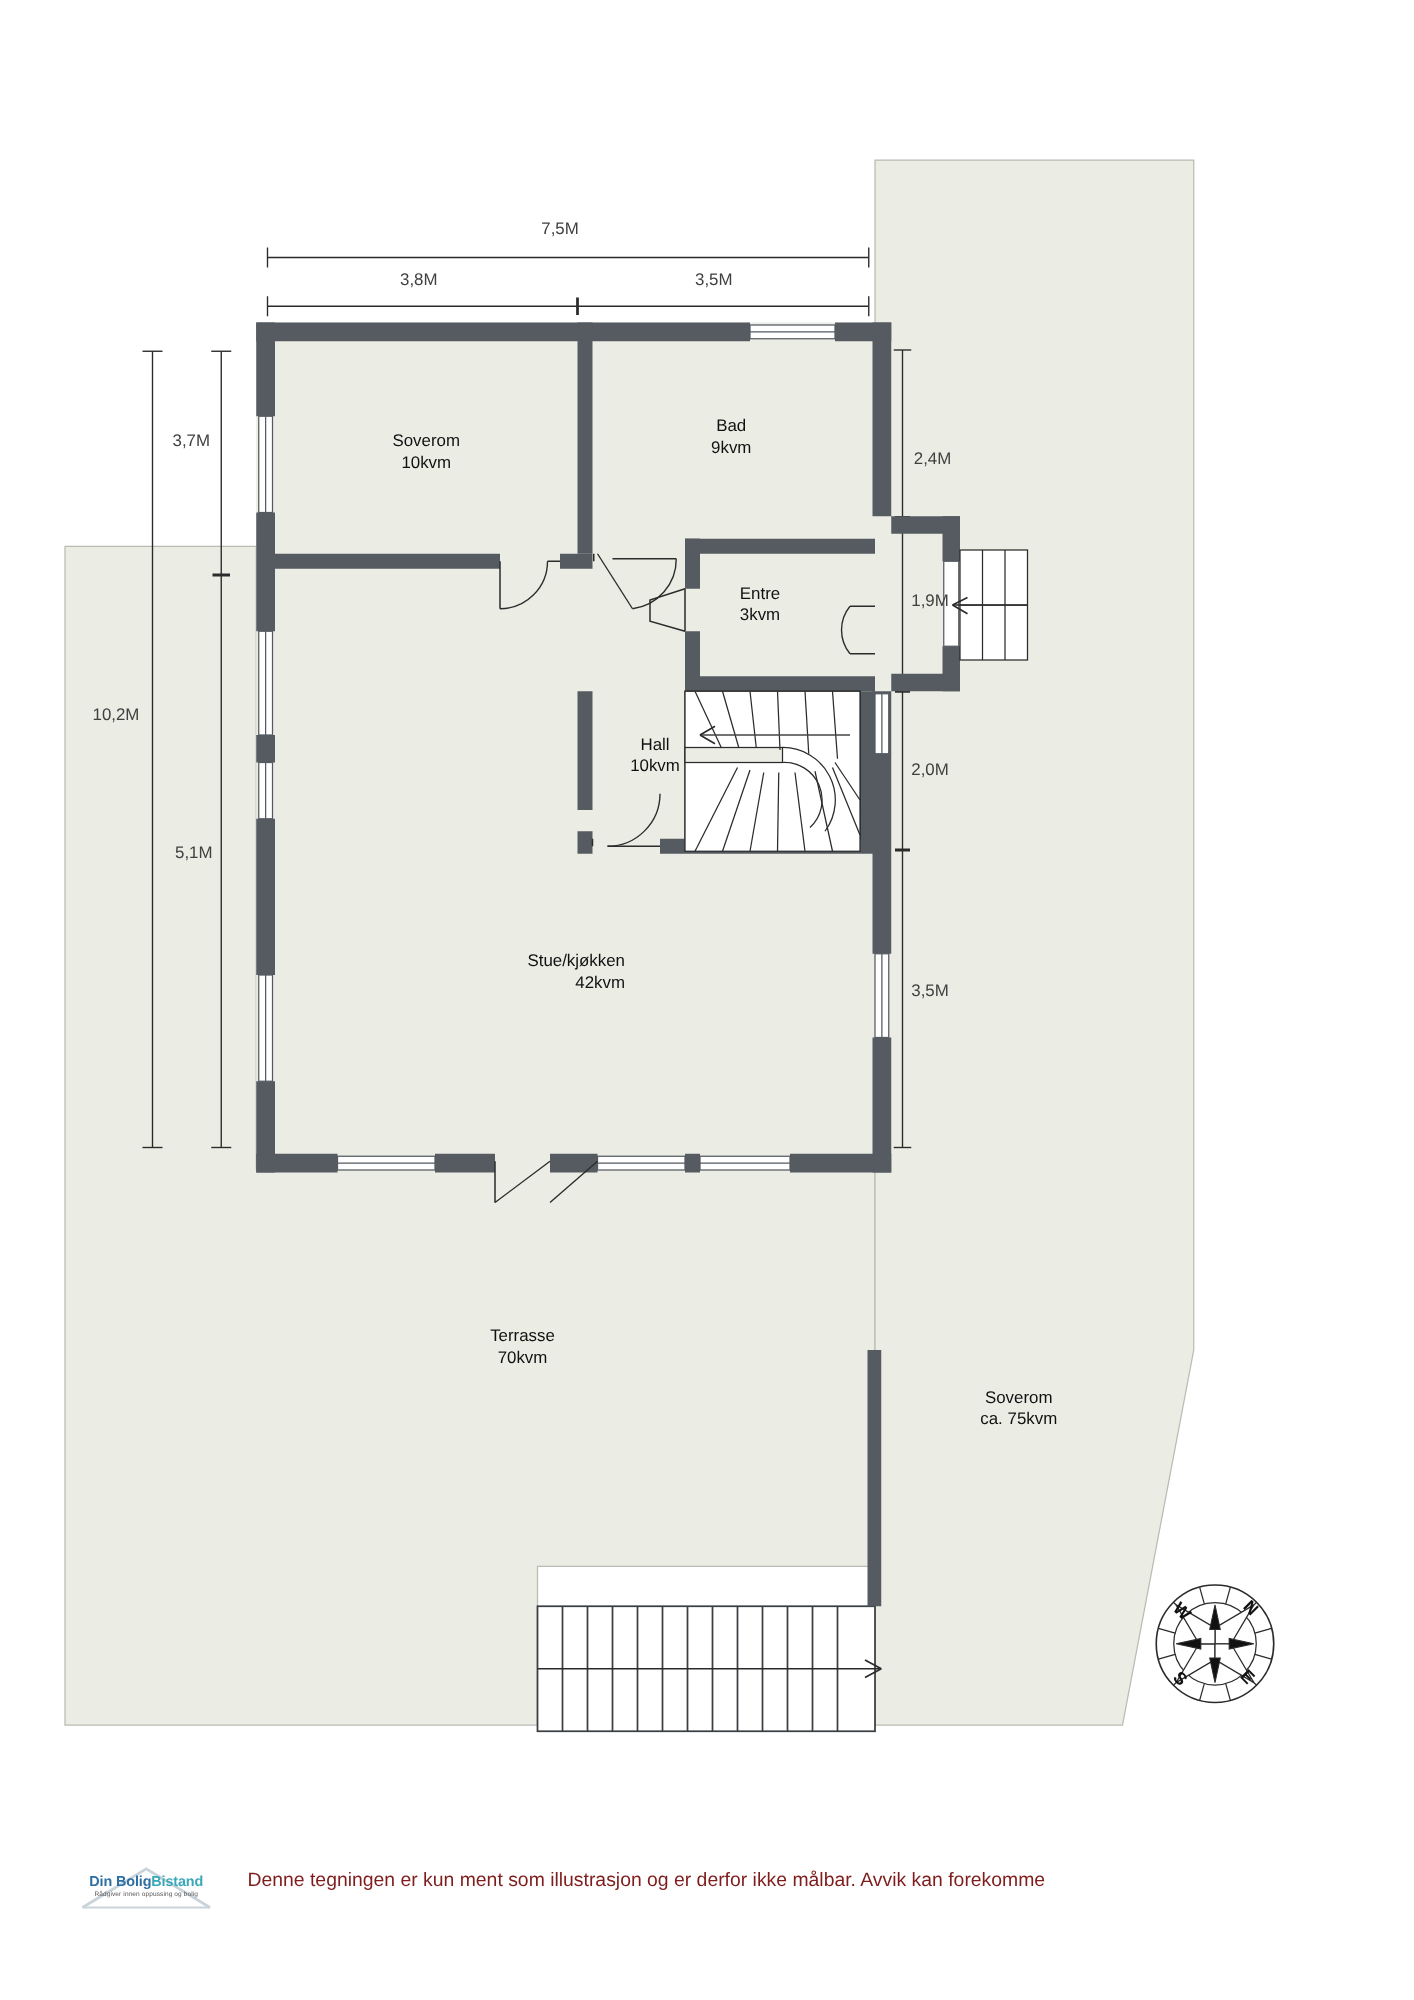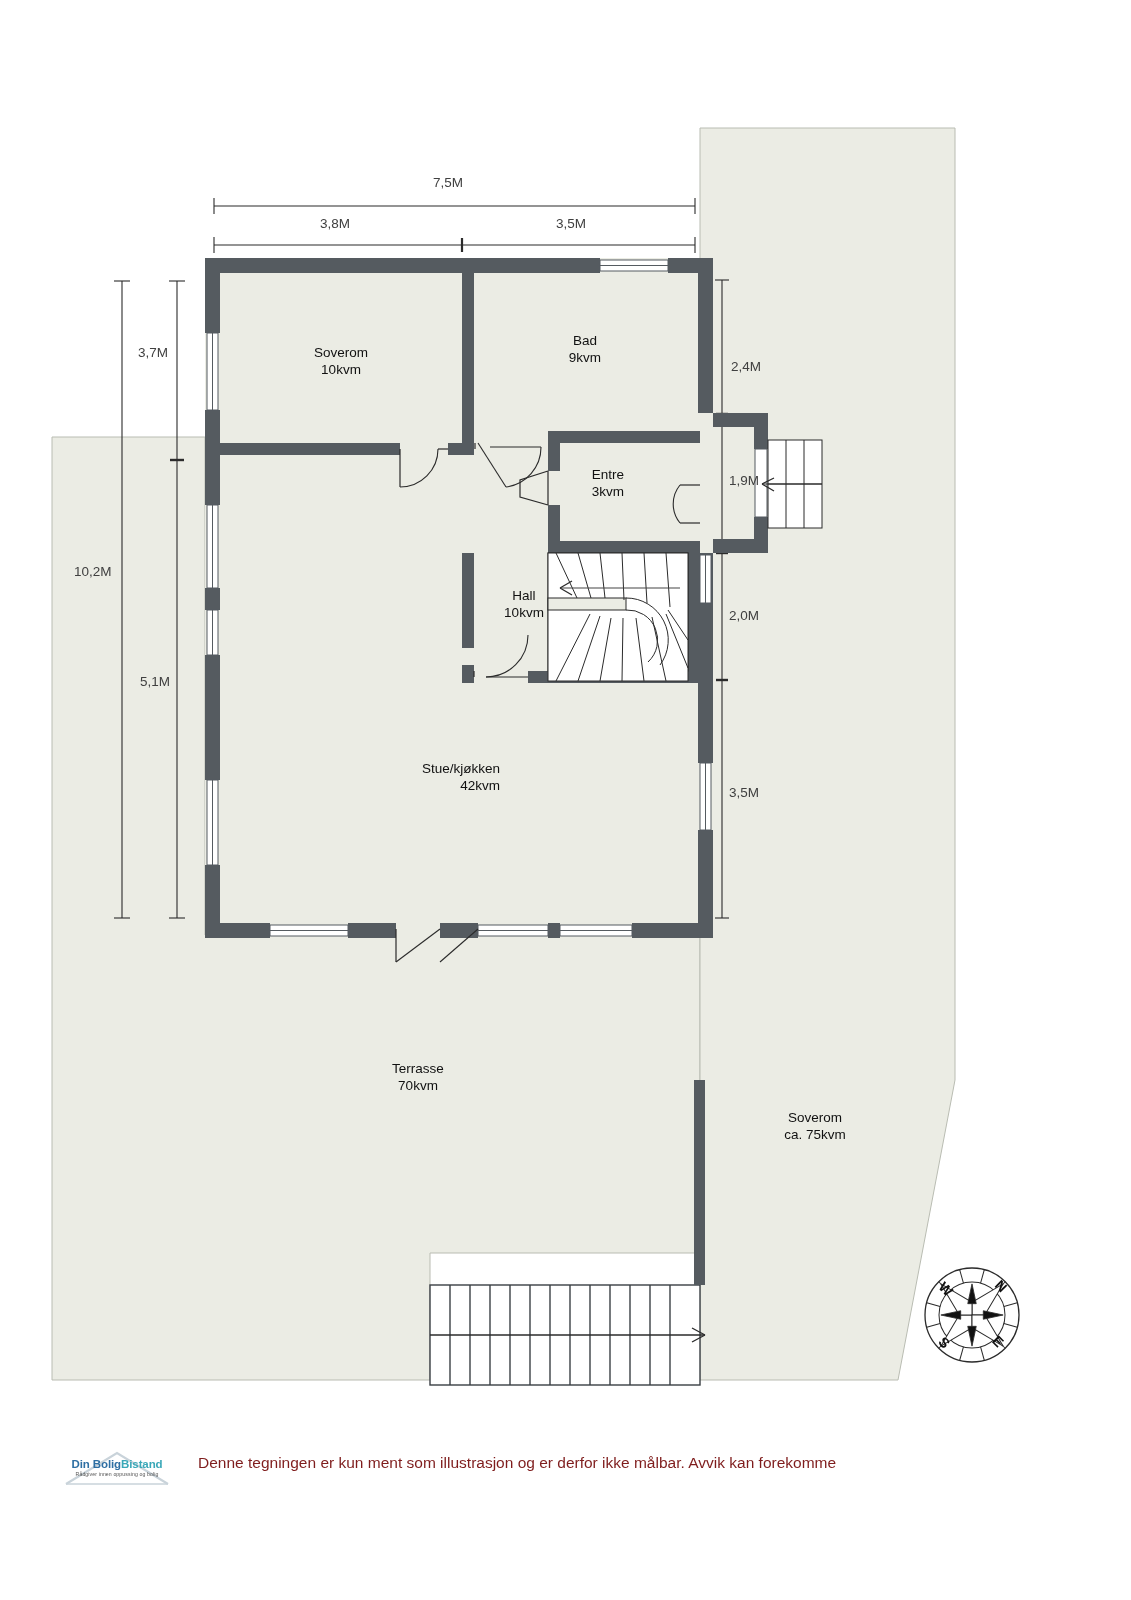--- a/index.html
+++ b/index.html
@@ -16,21 +16,21 @@
   svg.drawing{position:absolute;left:0;top:0;width:1131px;height:1600px;}
 
   
   .rlabel{position:absolute;text-align:center;font-size:13.5px;line-height:16.5px;color:#111;white-space:nowrap;}
   .rlabel span{display:block;}
 
   
   .dlabel{position:absolute;font-size:13.5px;line-height:16px;color:#404040;white-space:nowrap;}
 
   
-  .footer{position:absolute;left:0;top:1438px;width:990px;height:60px;}
+  .footer{position:absolute;left:0;top:1480px;width:990px;height:60px;}
   .footer-text{position:absolute;left:198px;top:16px;font-size:15.5px;color:#7f1d1d;white-space:nowrap;}
   .logo{position:absolute;left:58px;top:6px;width:118px;height:44px;}
   .logo-name{position:absolute;left:0;top:14px;width:118px;text-align:center;
              font-size:11.5px;font-weight:bold;color:#2e6fa3;letter-spacing:-.1px;}
   .logo-name .b{color:#3aa8b8;}
   .logo-tag{position:absolute;left:0;top:27px;width:118px;text-align:center;
             font-size:5.2px;color:#555;letter-spacing:.1px;}
 </style>
 </head>
 <body>

